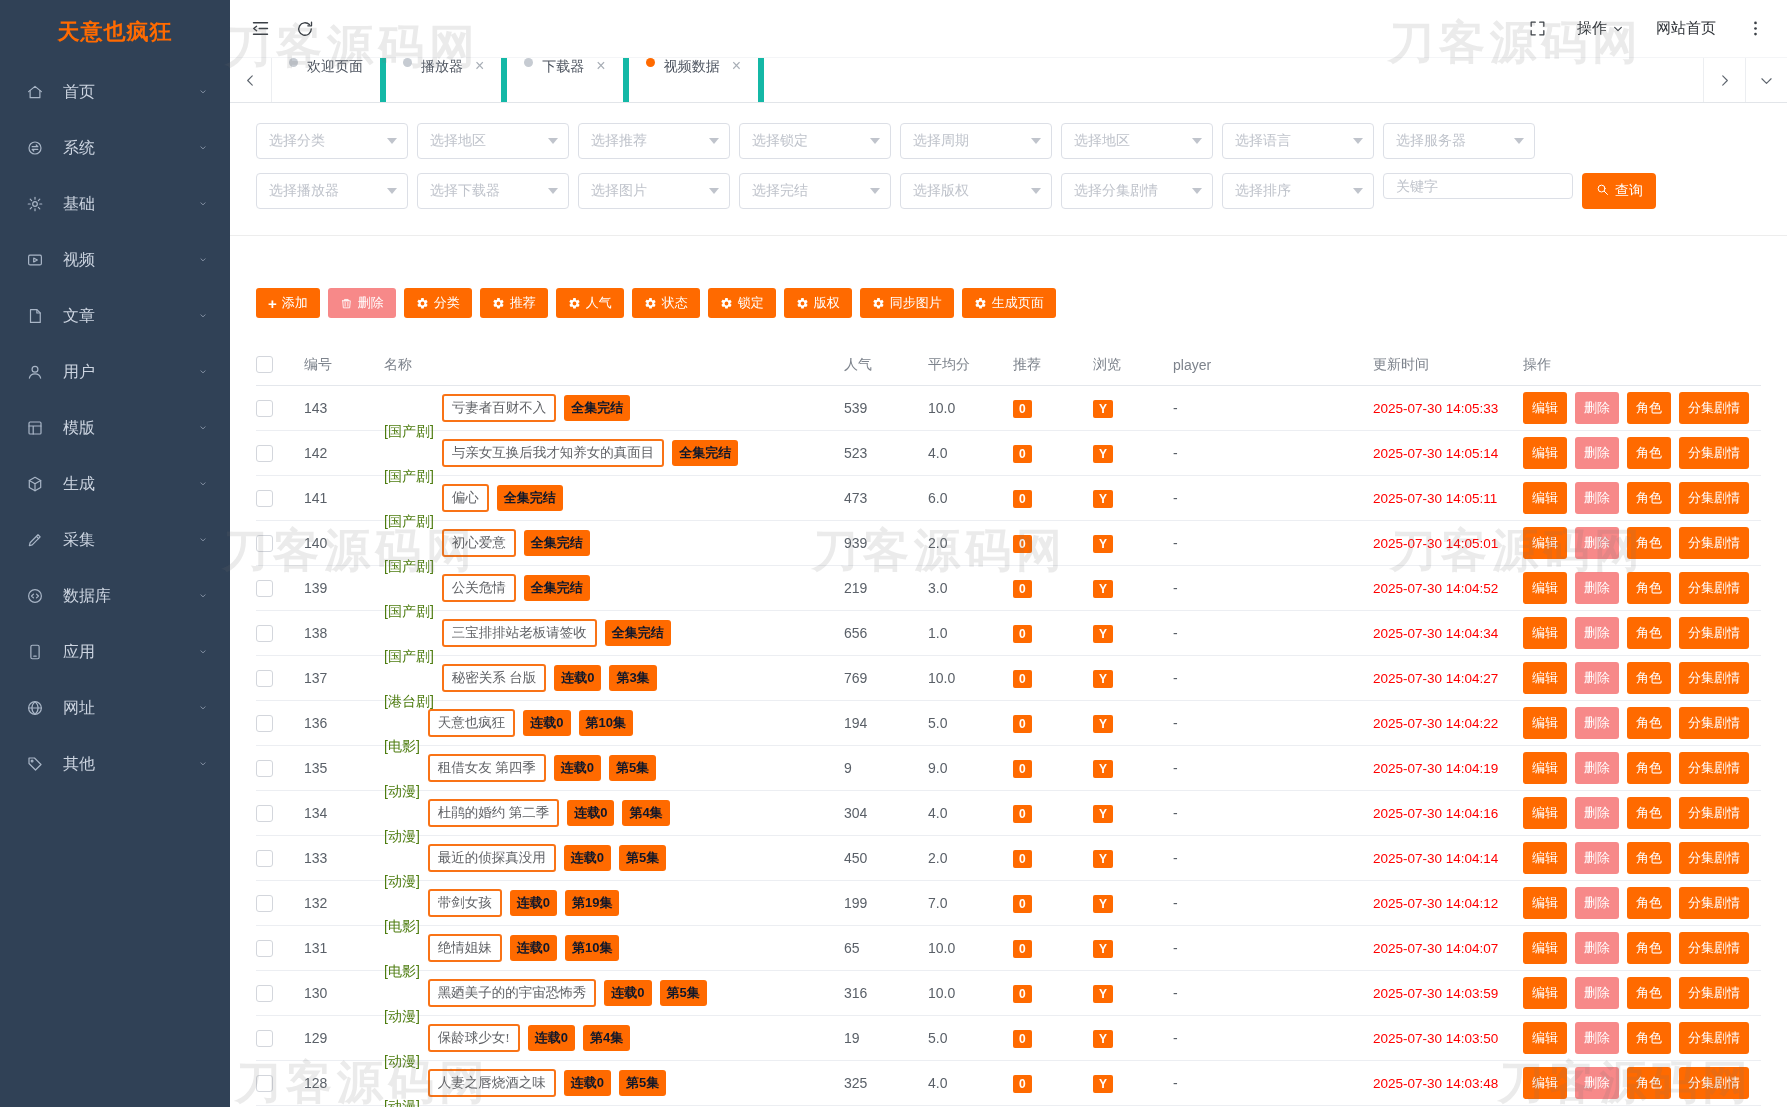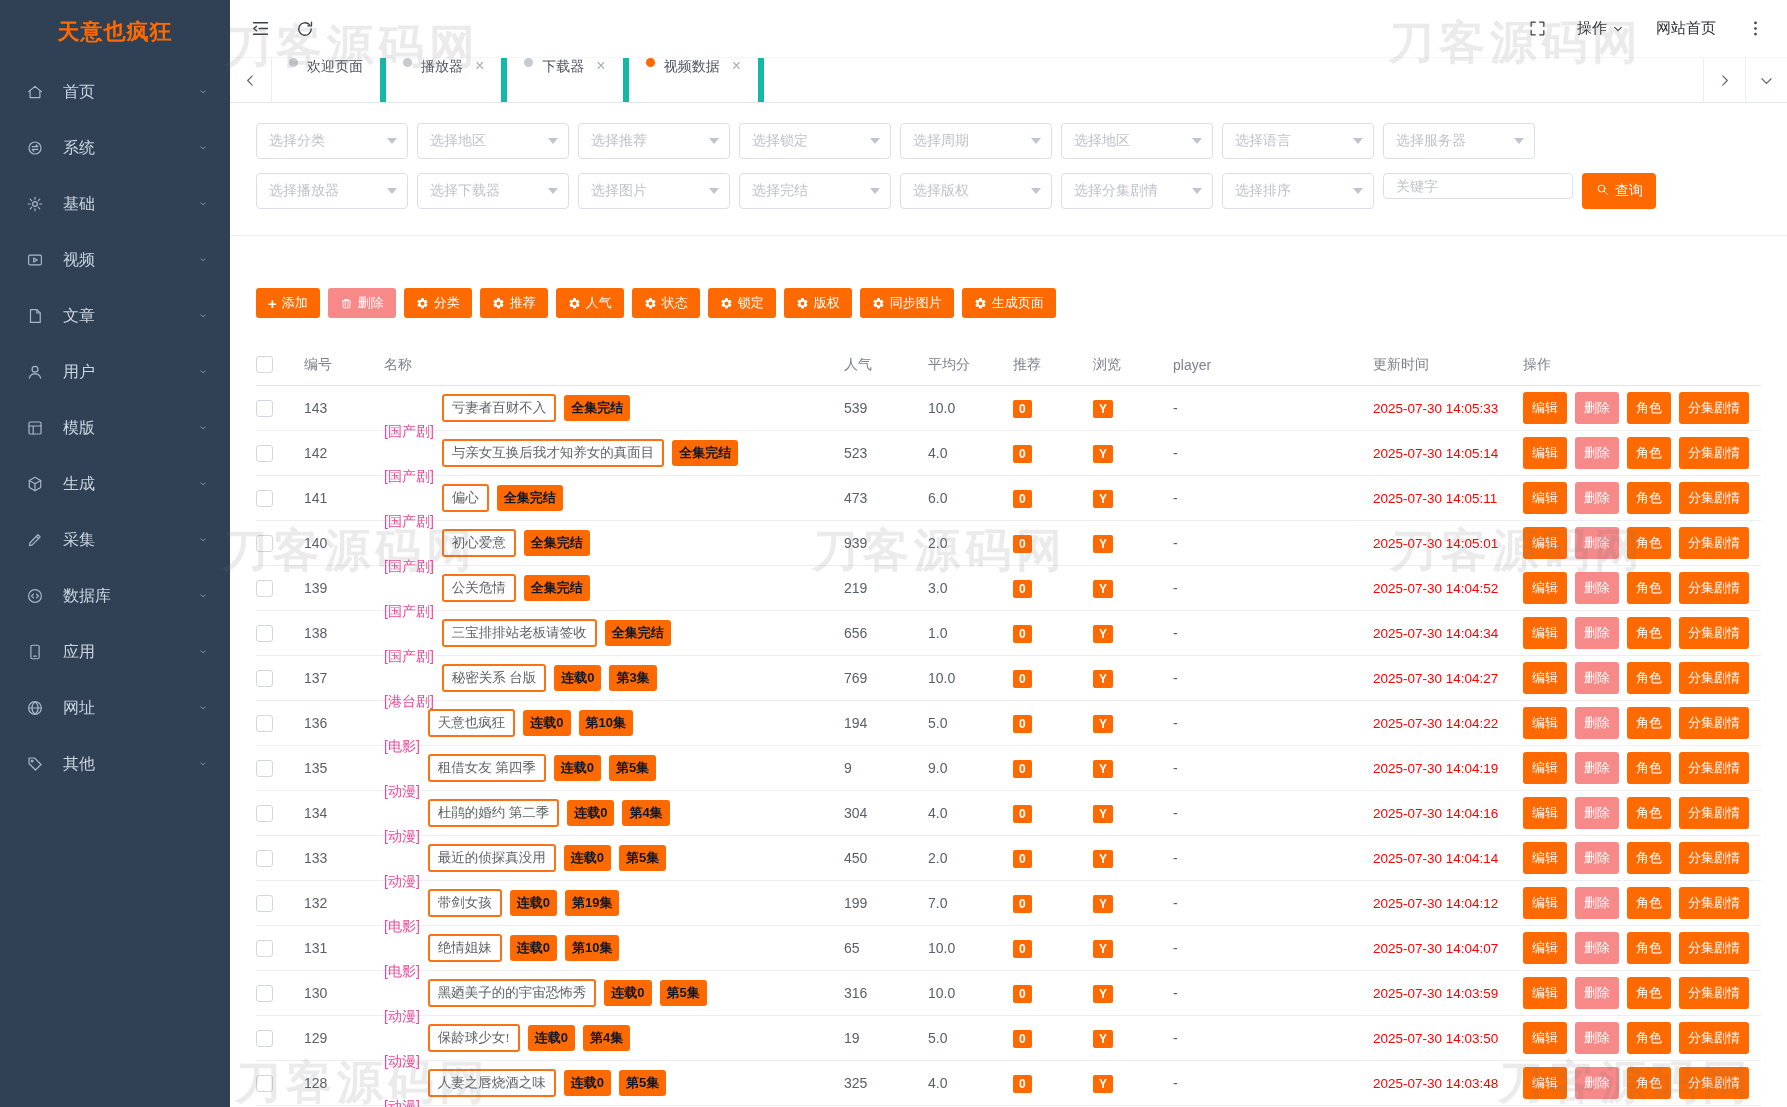--- a/index.html
+++ b/index.html
@@ -71,21 +71,21 @@
   .c-name { flex:1 1 auto; display:flex; align-items:center; gap:8px; min-width:0; }
   .c-pop { width:84px; }
   .c-avg { width:85px; }
   .c-rec { width:80px; }
   .c-view { width:80px; }
   .c-player { width:200px; }
   .c-upd { width:150px; }
   .c-act { width:238px; display:flex; gap:8px; align-items:center; }
   .checkbox { width:17px; height:17px; border:1px solid #d3d6dc; border-radius:3px; background:#fff;
     display:inline-block; cursor:pointer; }
-  .row-cat { color:#ec4899;margin-top:48px; }
+  .row-cat { color:#4d7c0f;margin-top:48px; }
   .title-box { border:2px solid #f97316; border-radius:3px; padding:3px 8px; font-size:13.5px;
     color:#606266; white-space:nowrap;font-family:Liberation Serif, serif; }
   .badge { background:var(--accent); color:#0f172a; border-radius:3px; padding:4px 7px; font-size:13px;
     font-weight:700; white-space:nowrap; }
   .sq-badge { background:var(--accent); color:#fff; border-radius:2px; padding:2px 6px; font-size:12px;
     font-weight:700; }
   .upd { color:var(--time-red); font-size:13.5px; }
   .act-btn { background:var(--accent); color:#fff; border:none; border-radius:3px; padding:7px 9px;
     font-size:13px; cursor:pointer; font-family:inherit; white-space:nowrap; }
   .act-btn.danger { background:var(--danger); }

